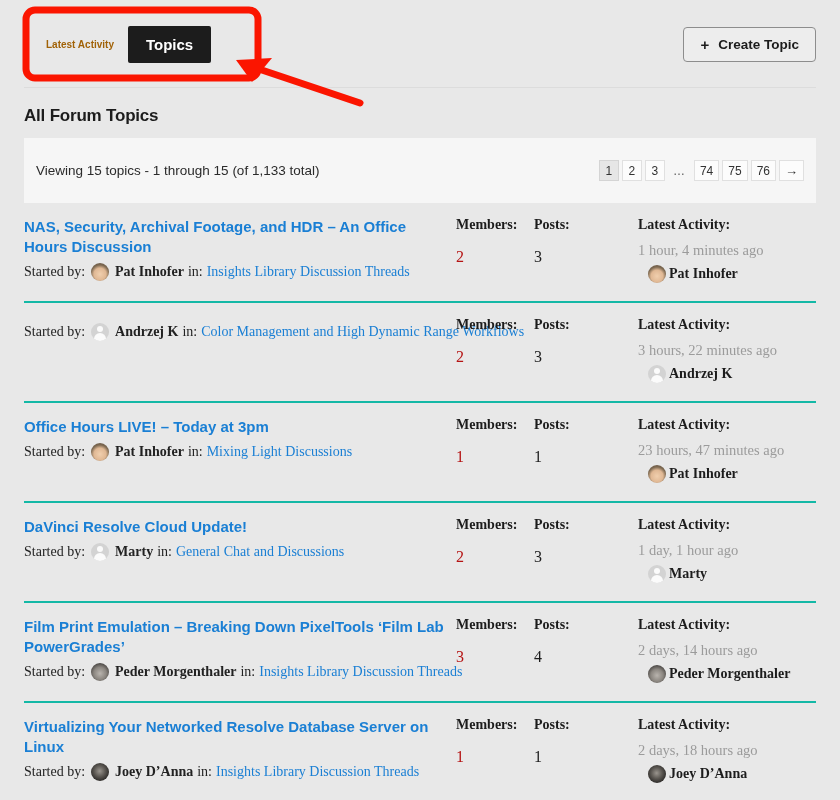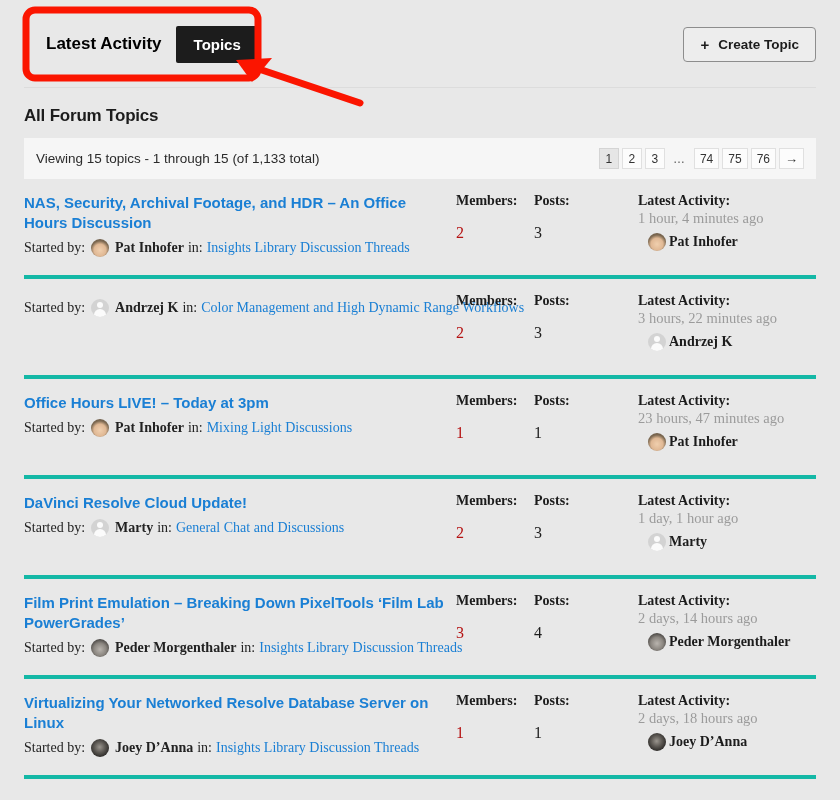--- a/index.html
+++ b/index.html
@@ -25,22 +25,22 @@
   }
   .topbar::after {
     content: "";
     position: absolute;
     left: 24px; right: 24px; bottom: 0;
     height: 1px;
     background: #dcdcdc;
   }
   .tabs { display: flex; align-items: center; gap: 8px; padding-left: 16px; }
   .tab-link {
-    color: #000000;
-    font-size: 17px;
+    color: #a16207;
+    font-size: 10px;
     font-weight: bold;
     text-decoration: none;
     padding: 8px 6px;
     cursor: pointer;
   }
   .tab-active {
     background: #1c1c1c;
     color: #ffffff;
     font-size: 15px;
     font-weight: bold;
@@ -76,21 +76,21 @@
     color: #1c1c1c;
   }
 
   
   .viewbar {
     margin: 0 24px;
     background: #f6f6f6;
     display: flex;
     align-items: center;
     justify-content: space-between;
-    padding: 10px 12px;
+    padding: 22px 12px;
     min-height: 38px;
   }
   .viewbar-text { font-size: 13.5px; color: #2b2b2b; }
   .pagination { display: flex; align-items: center; gap: 3px; }
   .page-item {
     min-width: 20px;
     height: 21px;
     padding: 0 5px;
     display: inline-flex;
     align-items: center;
@@ -104,21 +104,21 @@
   .page-item.current { background: #e6e6e6; border-color: #d4d4d4; color: #333; }
   .page-item.dots { background: transparent; border: none; cursor: default; color: #555; letter-spacing: 1px; }
   .page-item.next { font-size: 13px; }
 
   
   .topic-list { padding: 0 24px; }
   .topic-row {
     display: flex;
     align-items: flex-start;
     padding: 14px 0 16px 0;
-    border-bottom: 4px solid #14b8a6;
+    border-bottom: 2px solid #14b8a6;
     min-height: 100px;
   }
   .col-title { width: 432px; flex: 0 0 432px; padding-right: 6px; }
   .col-members { width: 78px; flex: 0 0 78px; }
   .col-posts { width: 104px; flex: 0 0 104px; }
   .col-activity { flex: 1 1 auto; }
 
   .topic-title {
     color: #1a7fd4;
     font-size: 15px;
@@ -196,21 +196,21 @@
   .count-posts {
     font-family: "Liberation Serif", serif;
     font-size: 16px;
     color: #1c1c1c;
     margin-top: 14px;
   }
   .activity-time {
     font-family: "Liberation Serif", serif;
     font-size: 14.5px;
     color: #9b9b9b;
-    margin-top: 0;
+    margin-top: 8px;
     line-height: 1.2;
   }
   .activity-user {
     font-family: "Liberation Serif", serif;
     font-size: 14px;
     font-weight: bold;
     color: #1c1c1c;
     margin-top: 6px;
     padding-left: 10px;
     display: flex;

